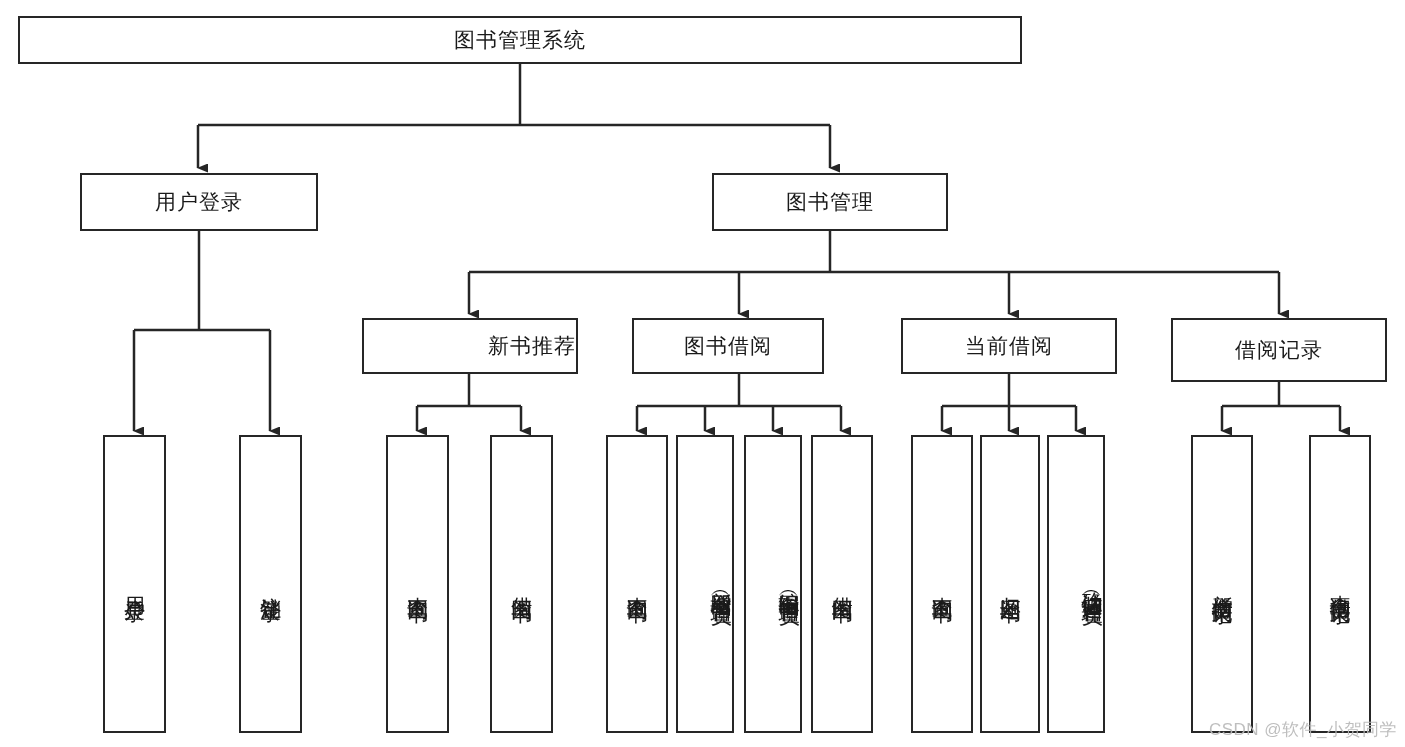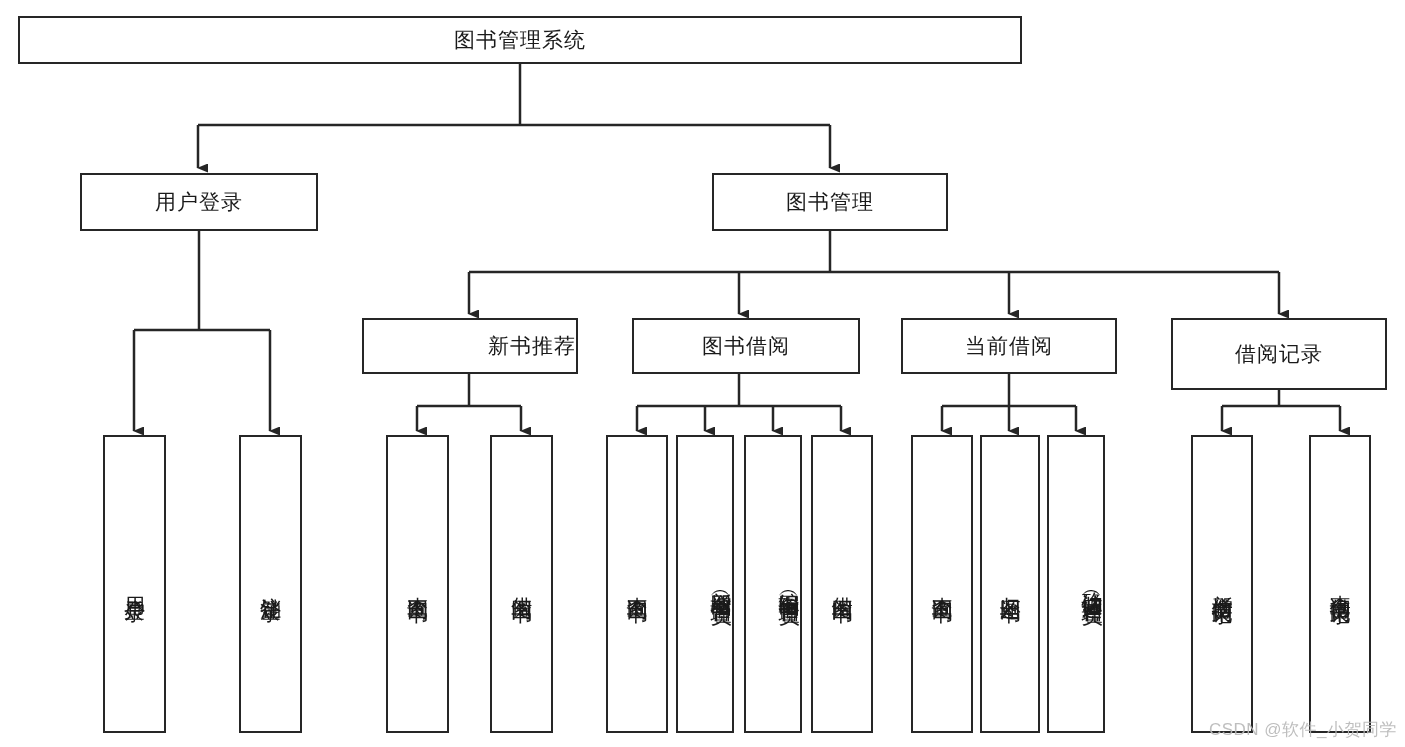--- a/index.html
+++ b/index.html
@@ -134,27 +134,27 @@
   <div class="node horiz" style="left:80px; top:173px; width:238px; height:58px;">
     <span class="lbl">用户登录</span>
   </div>
   <div class="node horiz" style="left:712px; top:173px; width:236px; height:58px;">
     <span class="lbl">图书管理</span>
   </div>
 
   <div class="node horiz" style="left:362px; top:318px; width:216px; height:56px;justify-content:flex-end;">
     <span class="lbl">新书推荐</span>
   </div>
-  <div class="node horiz" style="left:632px; top:318px; width:228px; height:56px;">
+  <div class="node horiz" style="left:632px; top:318px; width:192px; height:56px;">
     <span class="lbl">图书借阅</span>
   </div>
   <div class="node horiz" style="left:901px; top:318px; width:216px; height:56px;justify-content:center;">
     <span class="lbl">当前借阅</span>
   </div>
-  <div class="node horiz" style="left:1171px; top:318px; width:216px; height:72px;">
+  <div class="node horiz" style="left:1171px; top:318px; width:216px; height:64px;">
     <span class="lbl">借阅记录</span>
   </div>
 
   <div class="node vert" style="left:103px; top:435px; width:63px; height:298px;">
     <span class="lbl">用户登录</span>
   </div>
   <div class="node vert" style="left:239px; top:435px; width:63px; height:298px;">
     <span class="lbl">注销登录</span>
   </div>
 

